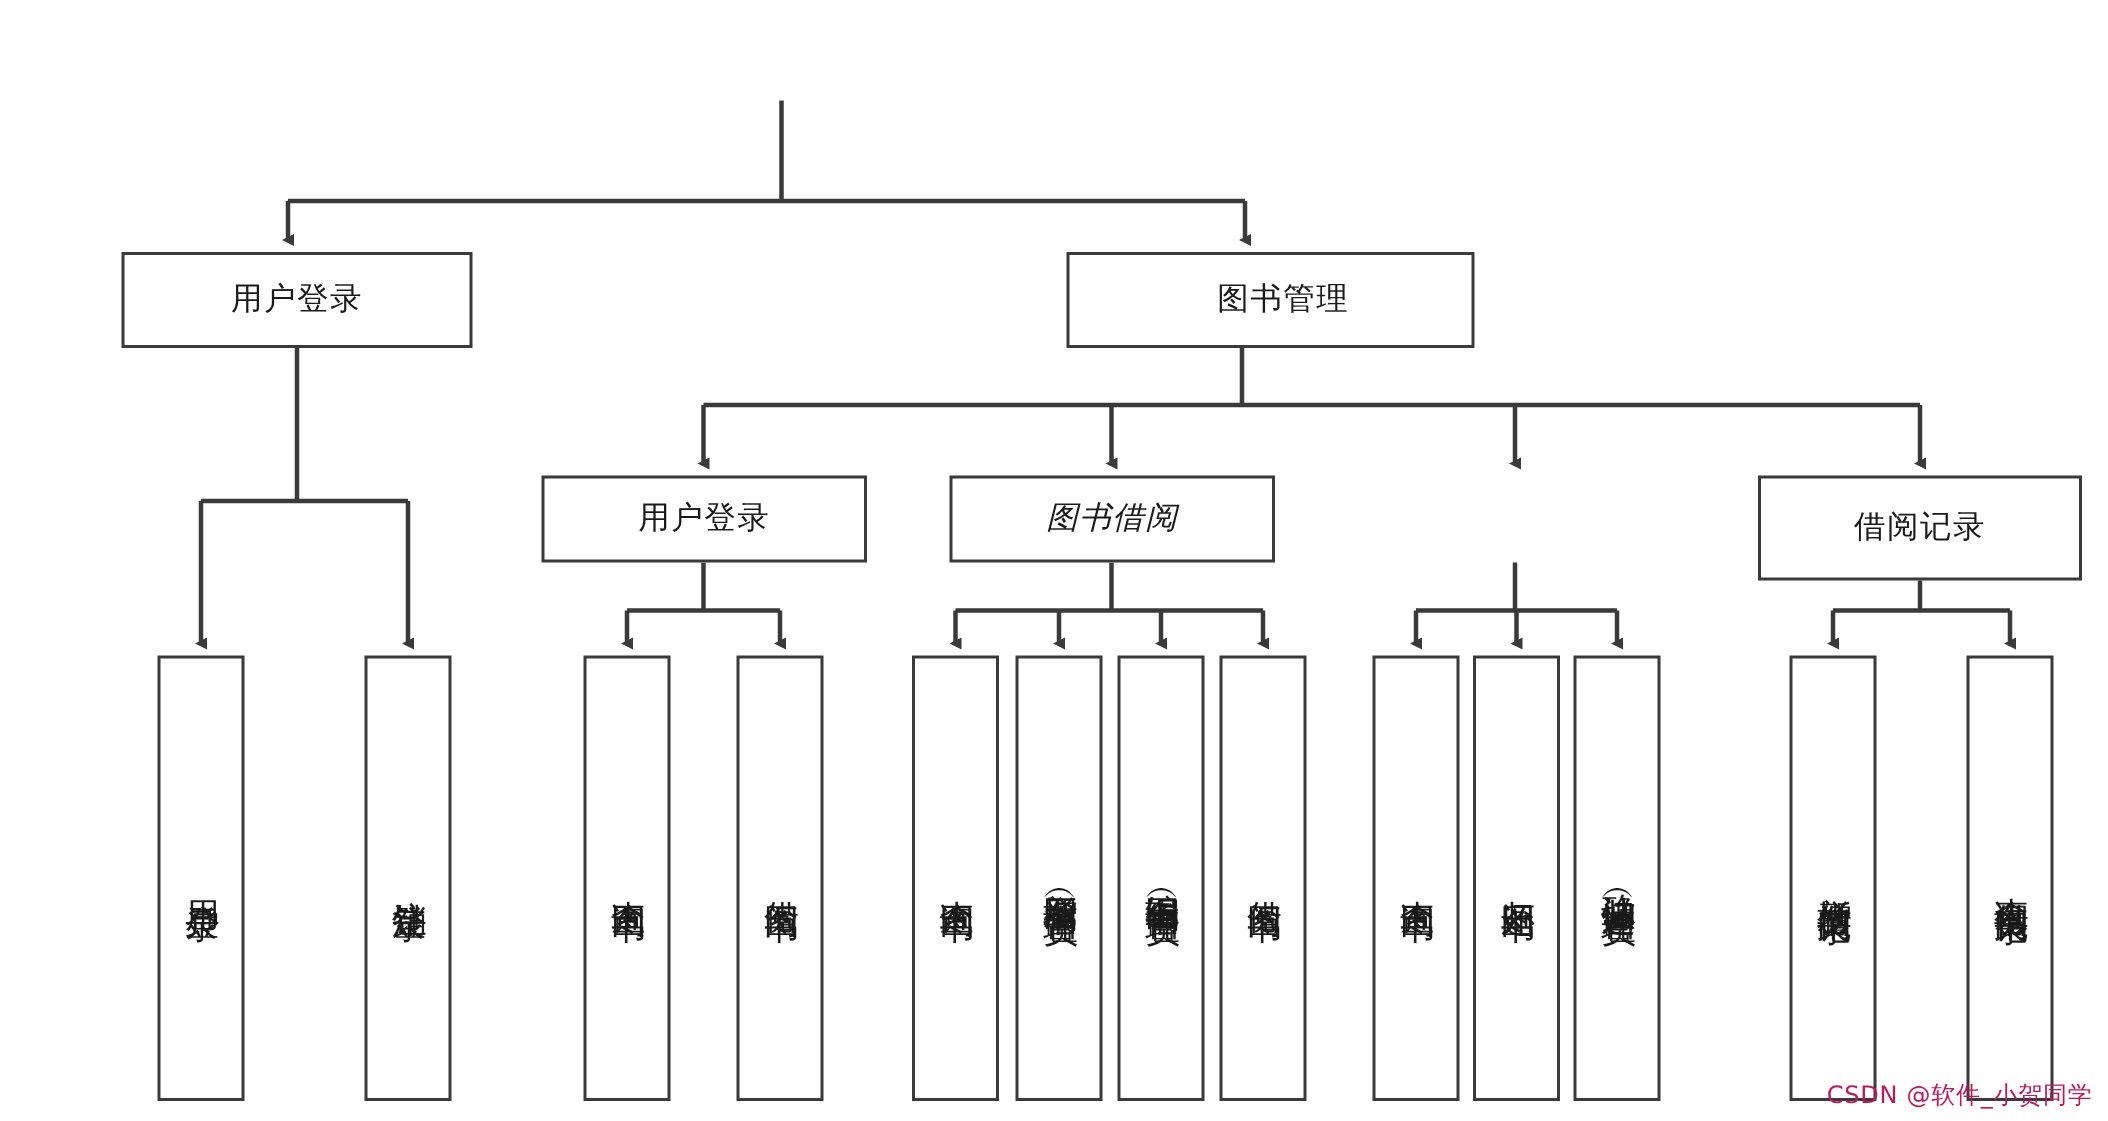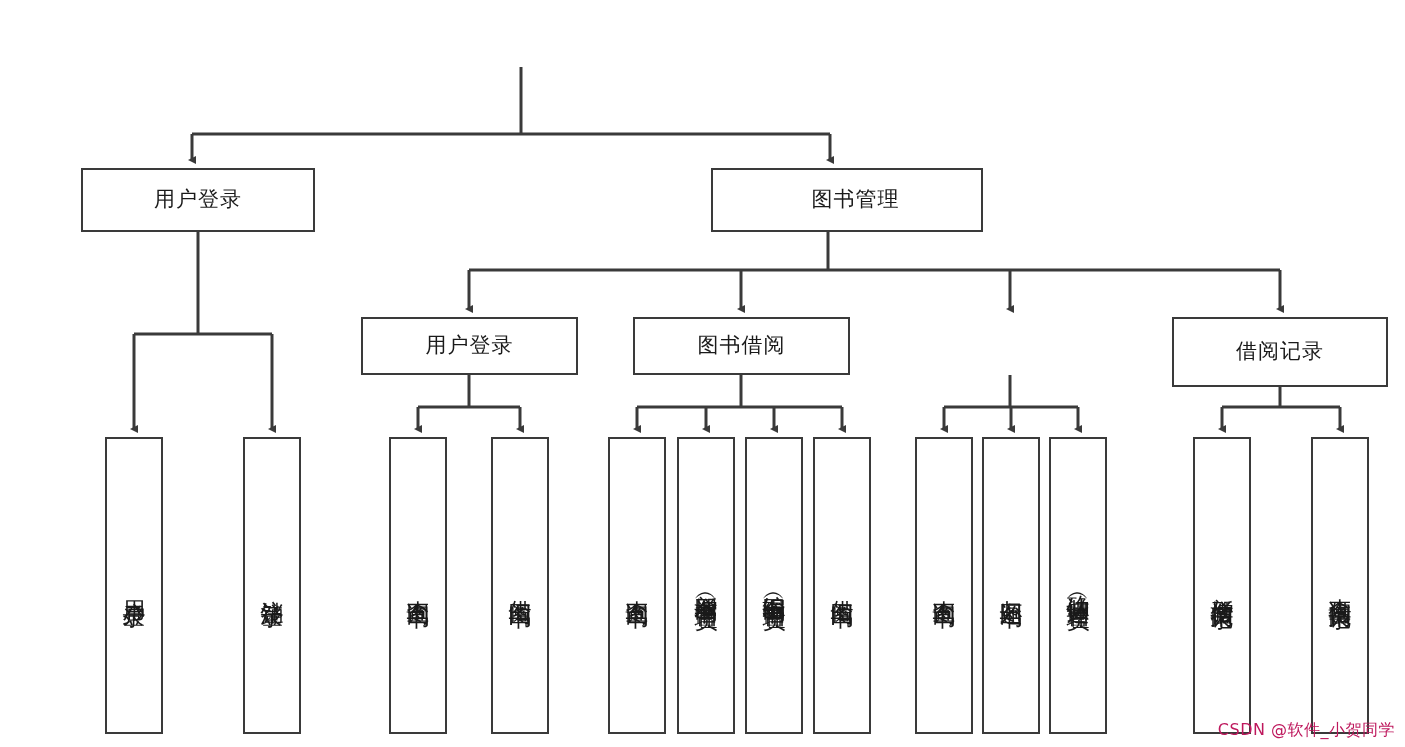--- a/index.html
+++ b/index.html
@@ -133,21 +133,21 @@
   <div class="node node-h" style="left:81px; top:168px; width:234px; height:64px;">
     <span class="node-label">用户登录</span>
   </div>
   <div class="node node-h" style="left:711px; top:168px; width:272px; height:64px;padding-left:17px;">
     <span class="node-label">图书管理</span>
   </div>
 
   <div class="node node-h" style="left:361px; top:317px; width:217px; height:58px;">
     <span class="node-label">用户登录</span>
   </div>
-  <div class="node node-h" style="left:633px; top:317px; width:217px; height:58px;">
+  <div class="node node-h" style="left:633px; top:317px; width:217px; height:58px;font-style:italic;">
     <span class="node-label">图书借阅</span>
   </div>
   <div class="node node-h" style="left:1172px; top:317px; width:216px; height:70px;">
     <span class="node-label">借阅记录</span>
   </div>
 
   <div class="node node-v" style="left:105px; top:437px; width:58px; height:297px;">
     <span class="node-label">用户登录</span>
   </div>
   <div class="node node-v" style="left:243px; top:437px; width:58px; height:297px;">

